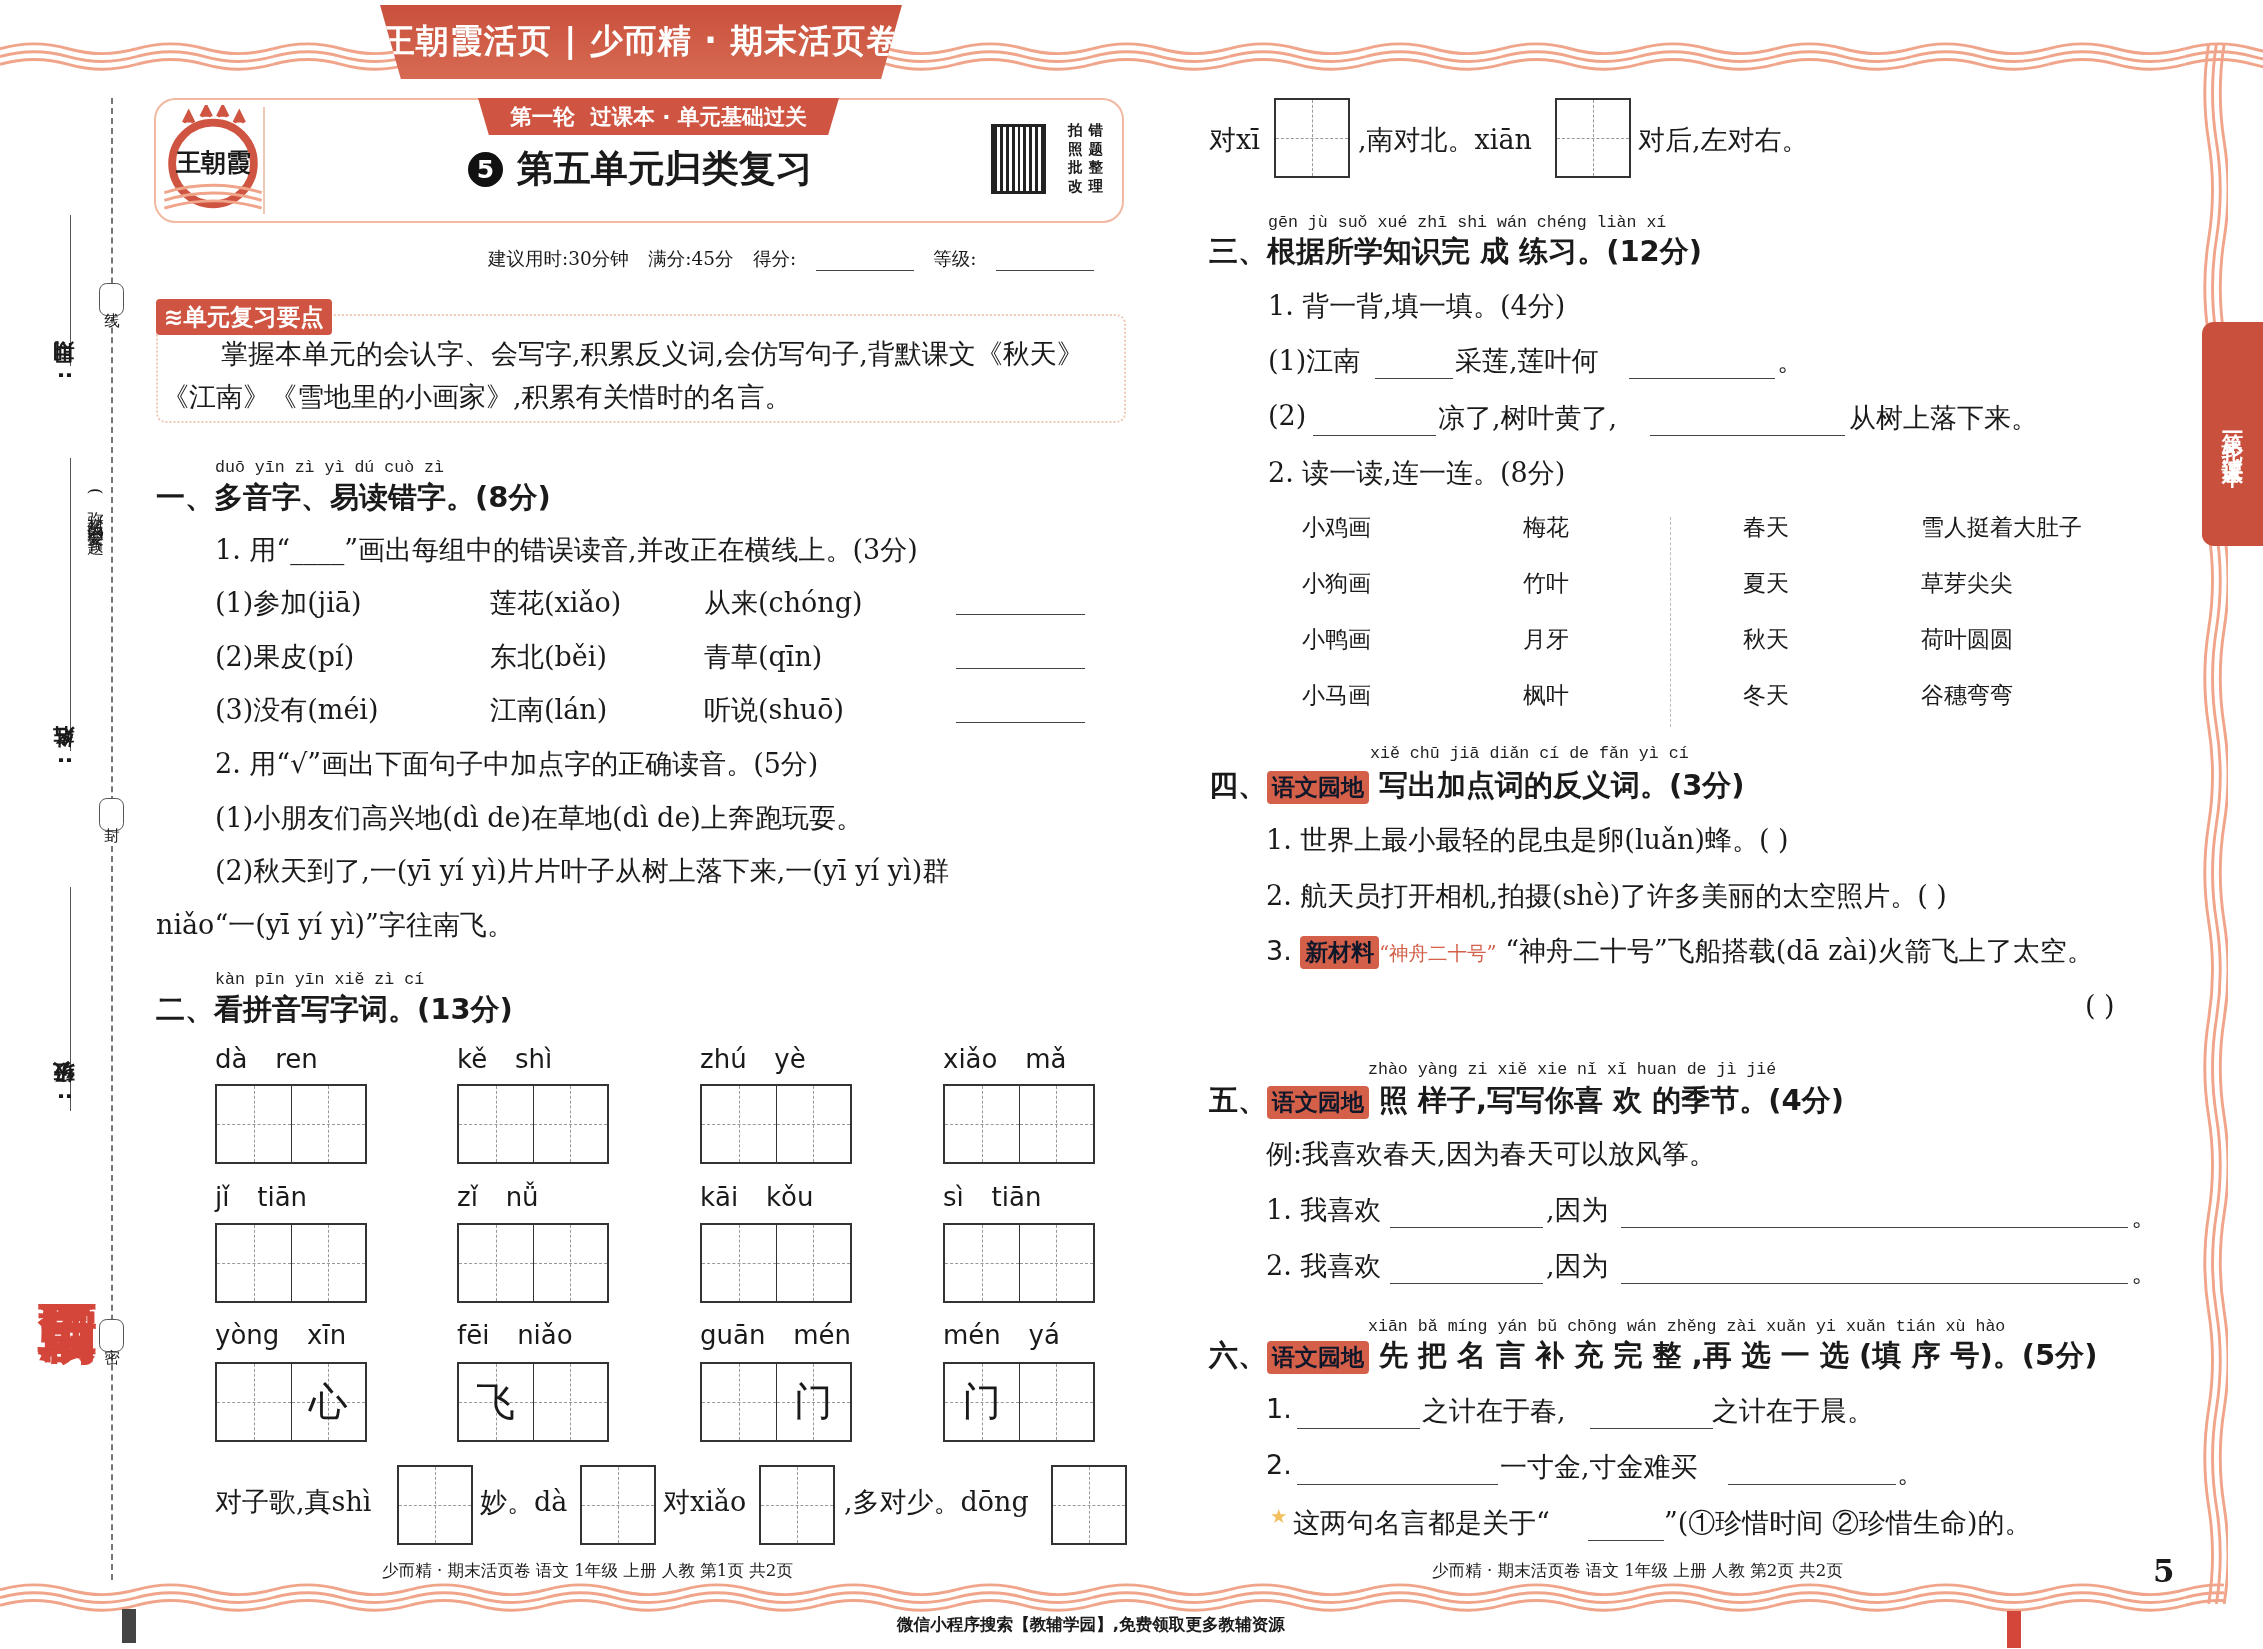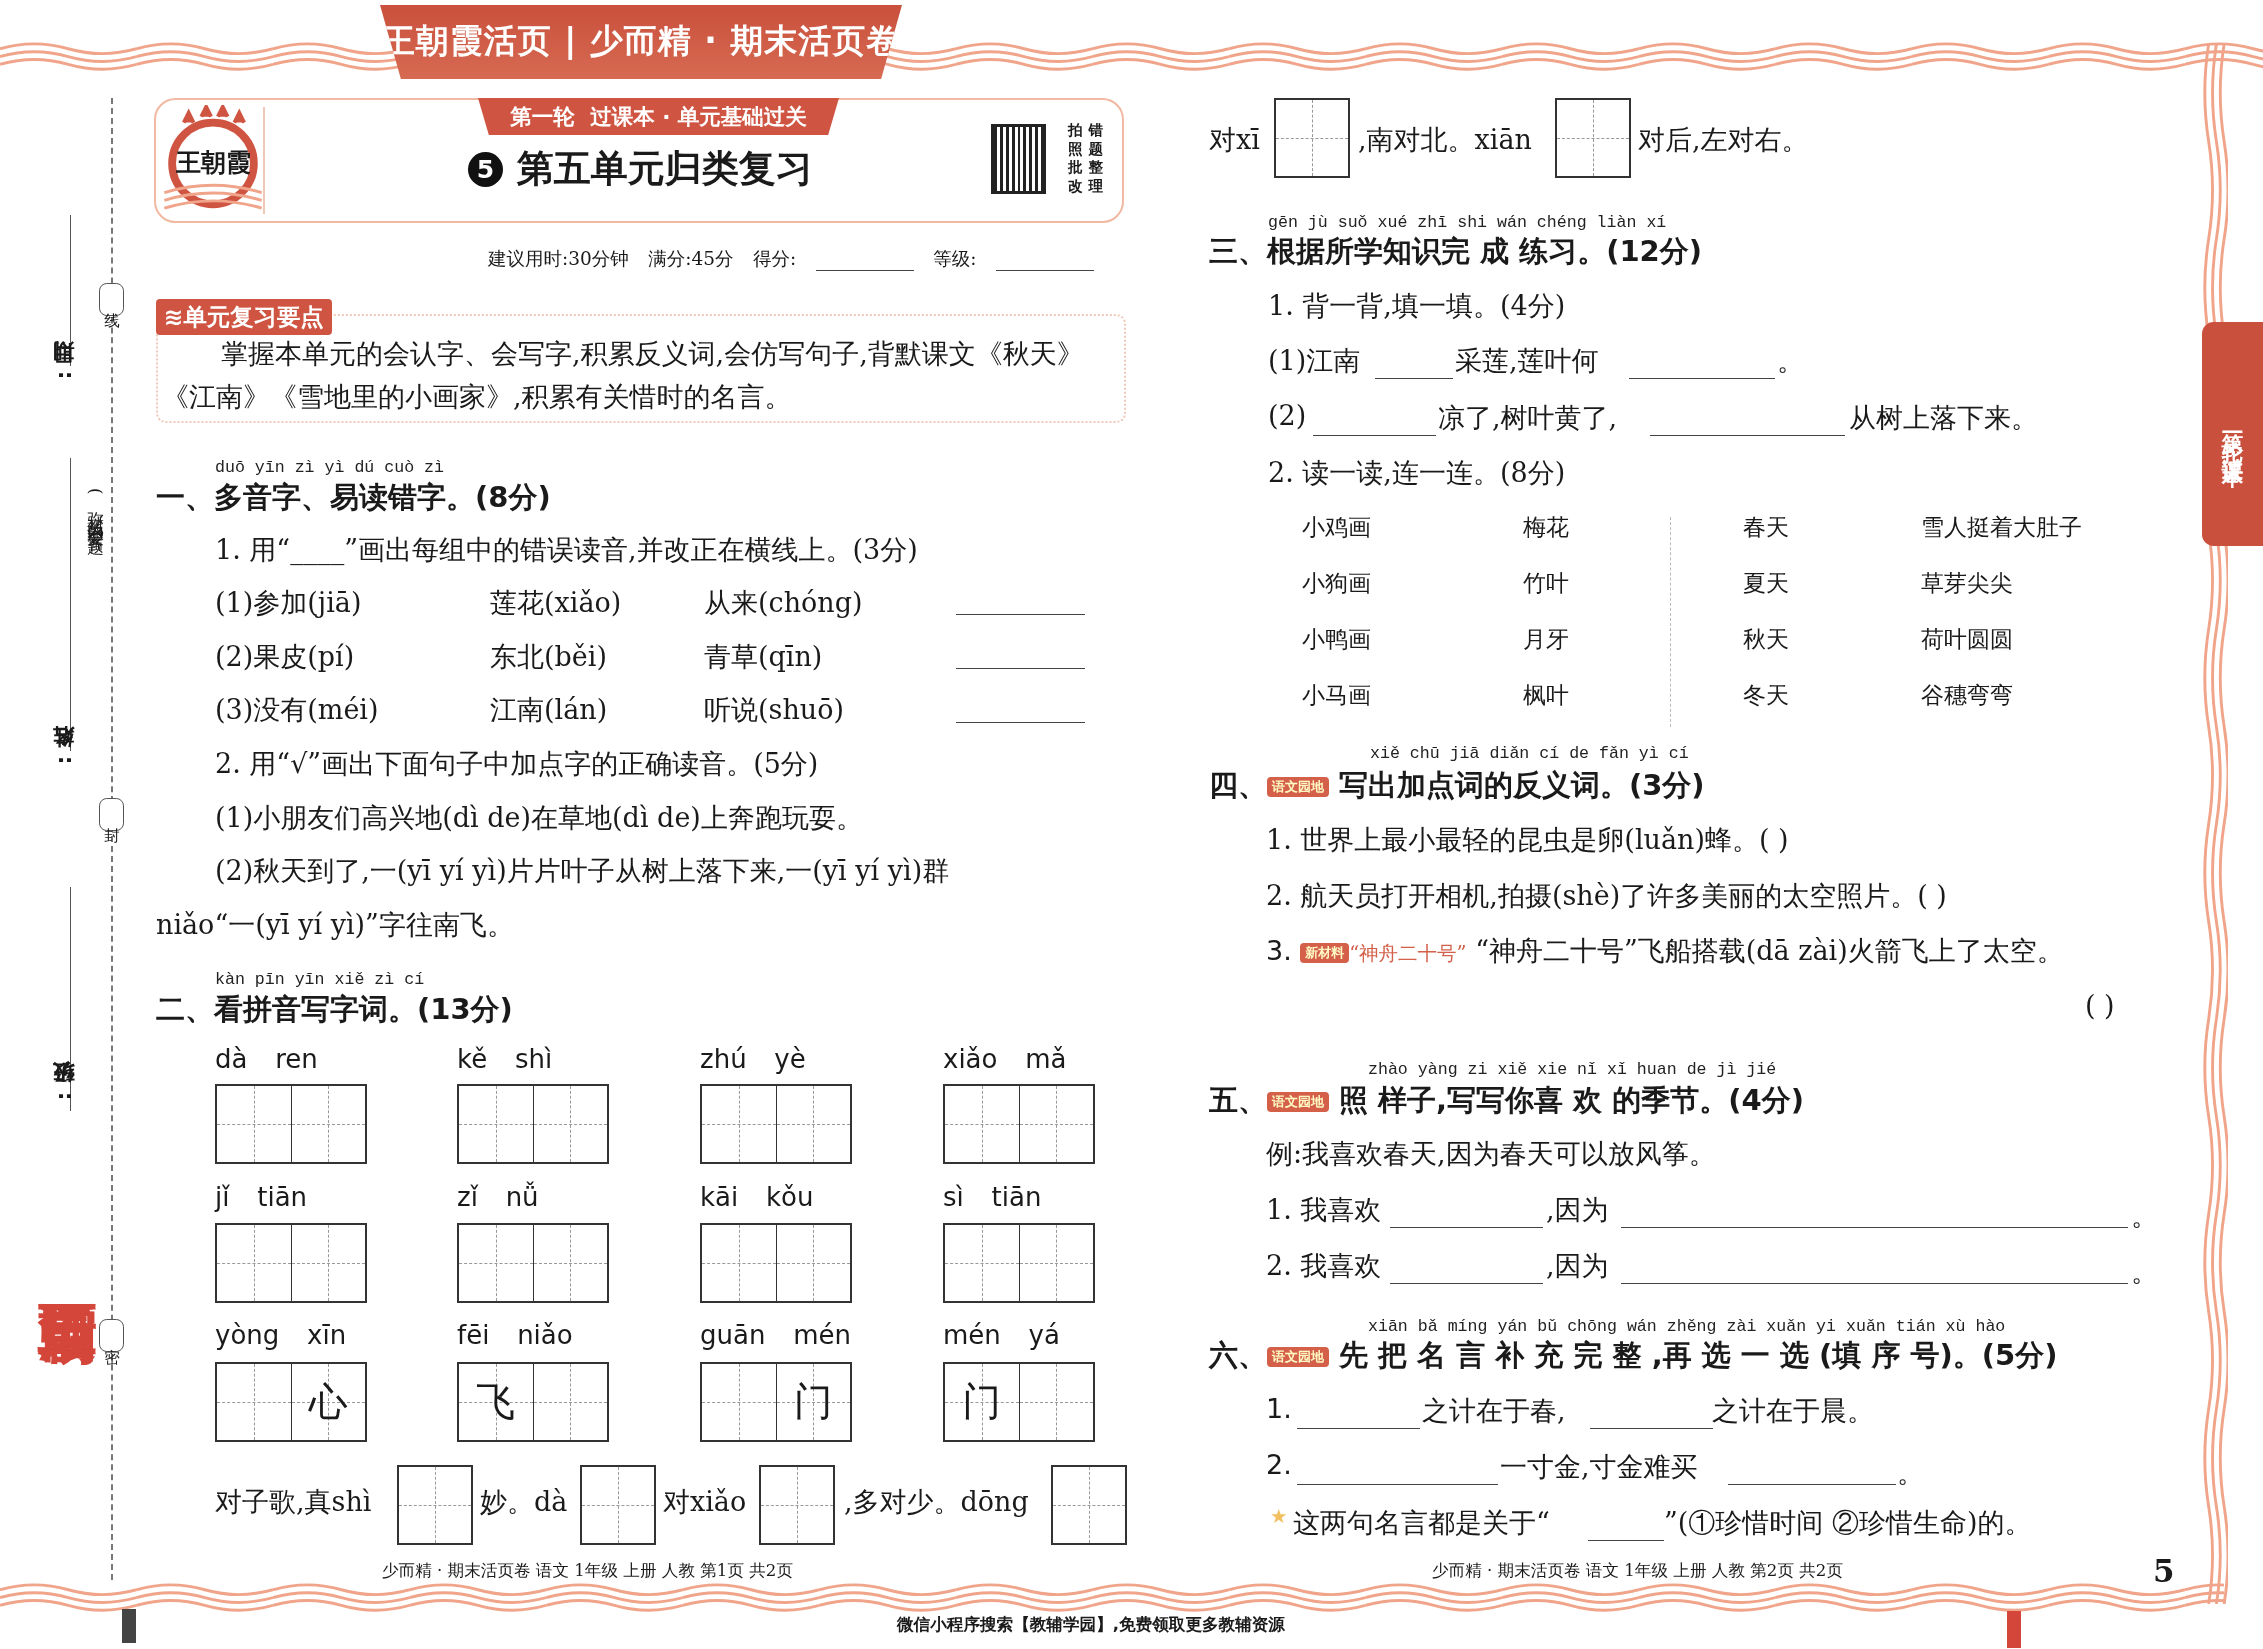--- a/index.html
+++ b/index.html
@@ -17,21 +17,21 @@
 .qr{left:991px;top:124px;width:55px;height:70px;background:repeating-linear-gradient(90deg,#222 0 2.9px,#fff 2.9px 5.9px),#222;border:3.9px solid #222;outline:2px solid #fff}
 .qr-text{left:1068px;top:121px;width:41px;font-family:"DejaVu Sans",sans-serif;font-weight:bold;font-size:14.6px;line-height:18.5px;display:grid;grid-template-columns:1fr 1fr}
 .info{left:488px;top:246px;font-size:18.5px;display:flex;gap:19.5px;align-items:flex-end}
 .blank{display:inline-block;border-bottom:1.5px solid #444;vertical-align:bottom}
 .review-tag{left:156px;top:299px;background:#cf5542;color:#fff;font-family:"DejaVu Sans",sans-serif;font-weight:bold;font-size:23.4px;padding:2px 7.8px;border-radius:3.9px}
 .review-box{left:156px;top:314px;width:970px;height:109px;border:2px dotted #f0c8b8;border-radius:9.8px}
 .review-text{left:162px;top:332px;width:961px;font-size:27px;line-height:43px;text-indent:59px}
 .sec-title{font-family:"DejaVu Sans",sans-serif;font-size:29px;font-weight:bold;position:absolute;white-space:nowrap}
 .py{font-family:Liberation Mono, monospace;font-size:16.6px;position:absolute;white-space:nowrap;color:#222}
 .line{font-size:27px;position:absolute;white-space:nowrap}
-.tag{display:inline-block;background:#d4604a;color:#fef9c3;font-family:Liberation Sans, sans-serif;font-weight:bold;font-size:13px;padding:1px 4.9px;border-radius:3.9px;vertical-align:middle}
+.tag{display:inline-block;background:#d4604a;color:#0f172a;font-family:Liberation Sans, sans-serif;font-weight:bold;font-size:23px;padding:1px 4.9px;border-radius:3.9px;vertical-align:middle}
 .grid-pair{position:absolute;width:152px;height:80px;border:2px solid #333;display:flex}
 .cell{flex:1;position:relative;border-right:1.5px solid #333;display:flex;align-items:center;justify-content:center;font-size:39px}
 .cell:last-child{border-right:none}
 .cell::before{content:"";position:absolute;left:50%;top:0;bottom:0;border-left:1px dashed #999}
 .cell::after{content:"";position:absolute;top:50%;left:0;right:0;border-top:1px dashed #999}
 .cell span{position:relative;z-index:1}
 .single{position:absolute;width:76px;height:80px;border:2px solid #333}
 .single::before{content:"";position:absolute;left:50%;top:0;bottom:0;border-left:1px dashed #999}
 .single::after{content:"";position:absolute;top:50%;left:0;right:0;border-top:1px dashed #999}
 .pinyin-label{position:absolute;font-family:"DejaVu Sans",sans-serif;font-size:26px;width:152px;text-align:left;word-spacing:19.5px}

